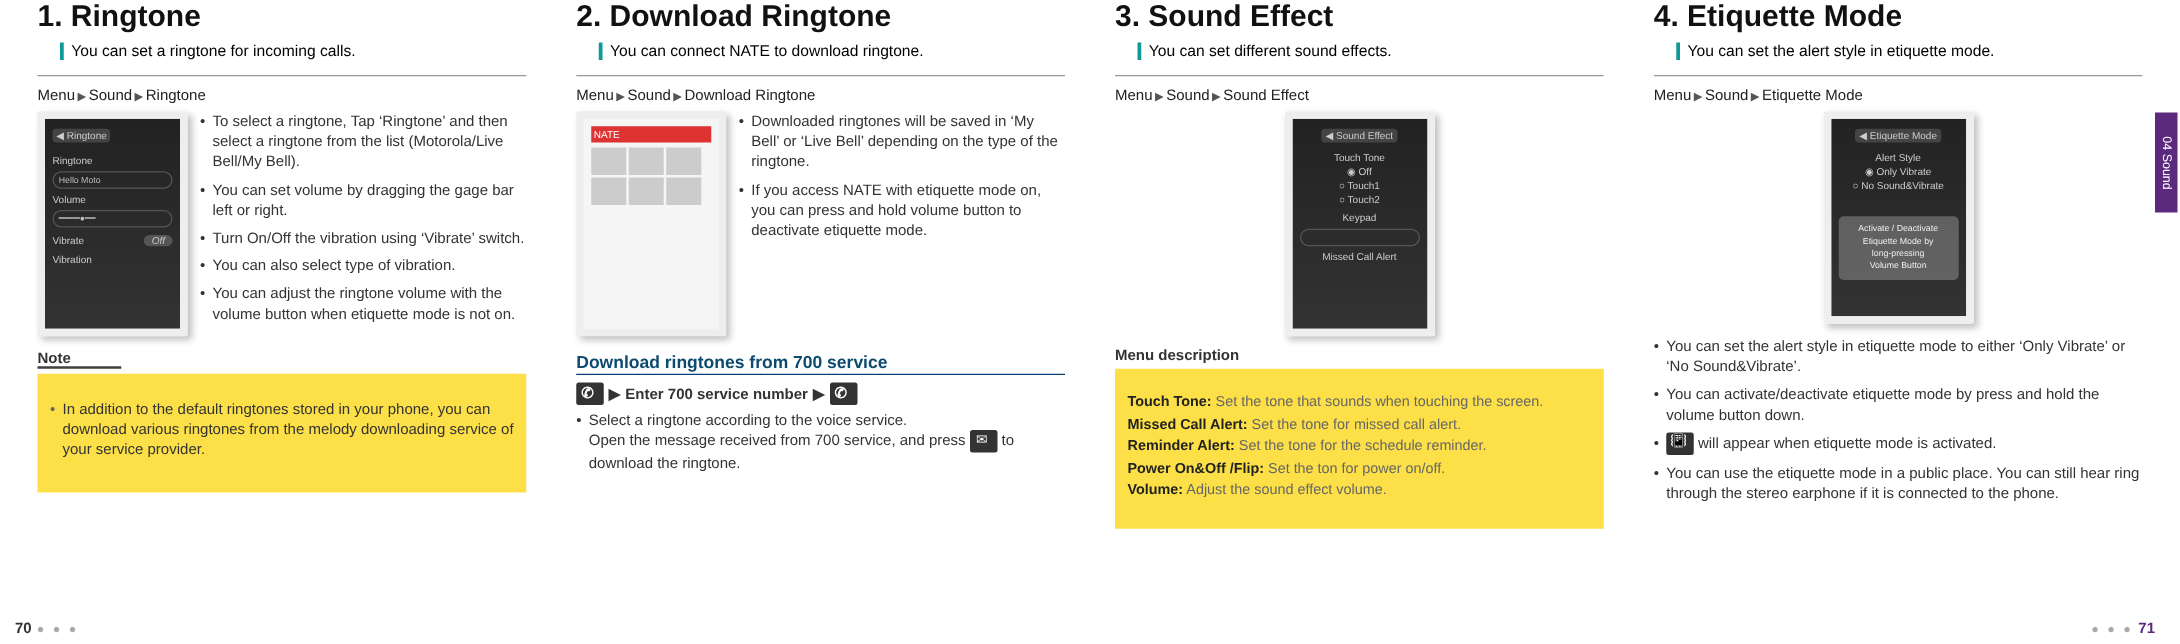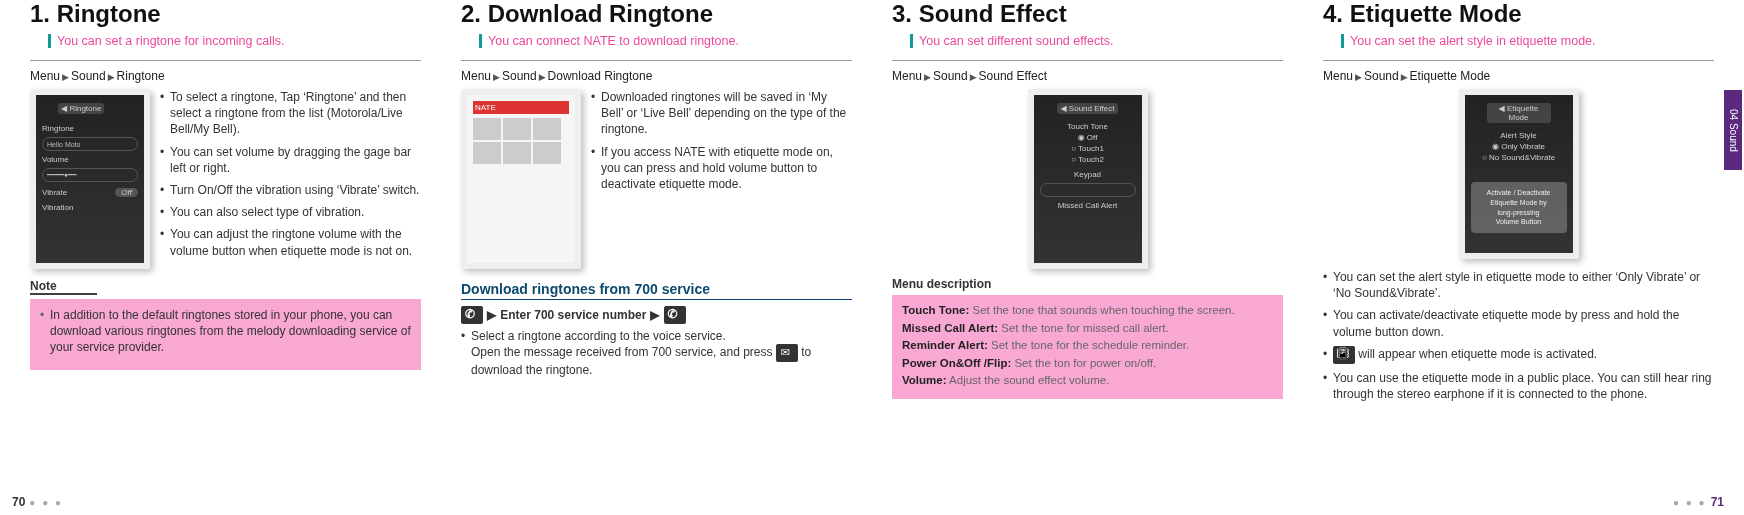--- a/index.html
+++ b/index.html
@@ -23,21 +23,21 @@
     min-width: 0;
   }
   h2.title {
     font-size: 24px;
     font-weight: bold;
     color: #111;
     margin-bottom: 4px;
   }
   .subtitle {
     font-size: 12.5px;
-    color: #ec4899;
+    color: #000000;
     border-left: 3px solid #199;
     padding-left: 6px;
     margin: 6px 0 12px 18px;
   }
   hr.thin { border: none; border-top: 1px solid #999; margin: 4px 0 8px; }
   .bc {
     font-size: 12px;
     font-weight: normal;
     color: #222;
     margin-bottom: 6px;
@@ -75,22 +75,22 @@
   }
   .note-h {
     font-weight: bold;
     font-size: 12px;
     margin-top: 10px;
     border-bottom: 2px solid #404040;
     display:inline-block;
     padding-right:40px;
   }
   .note-box, .desc-box {
-    background: #f9a8d4;
-    padding: 8px 10px;
+    background: #fde047;
+    padding: 20px 10px;
     font-size: 11.5px;
     color: #666;
     margin-top: 4px;
     line-height:1.35;
   }
   .note-box .bul li::before { color:#666; }
   .sub-h {
     color: #0c4a6e;
     font-weight: bold;
     font-size: 14px;
@@ -127,21 +127,21 @@
     background:#5b2a7e;
     color:#fff; font-size:10px;
     display:flex; align-items:center; justify-content:center;
     writing-mode: vertical-rl;
   }
   .pgnum { position:absolute; bottom:6px; font-size:12px; font-weight:bold;}
   .pgnum.left{ left:12px; }
   .pgnum.right{ right:20px; color:#5b2a7e;}
   .dots{ font-size:10px; color:#aaa; letter-spacing:2px; margin:0 4px; font-weight:normal;}
   .shot .line{height:14px;border:1px solid #555;border-radius:10px;margin:4px 0;display:flex;align-items:center;padding:0 4px;font-size:7px;color:#bbb;}
-  .shot .pill{background:#444;border-radius:3px;padding:1px 3px;margin:2px 16px;display:inline-block;}
+  .shot .pill{background:#444;border-radius:3px;padding:1px 3px;margin:2px 0;display:inline-block;}
   .menu-desc-h{font-weight:bold;font-size:12px;margin:8px 0 2px;}
 </style>
 </head>
 <body>
 
 <div class="spread">
 
   <div class="col">
     <h2 class="title">1. Ringtone</h2>
     <div class="subtitle">You can set a ringtone for incoming calls.</div>

